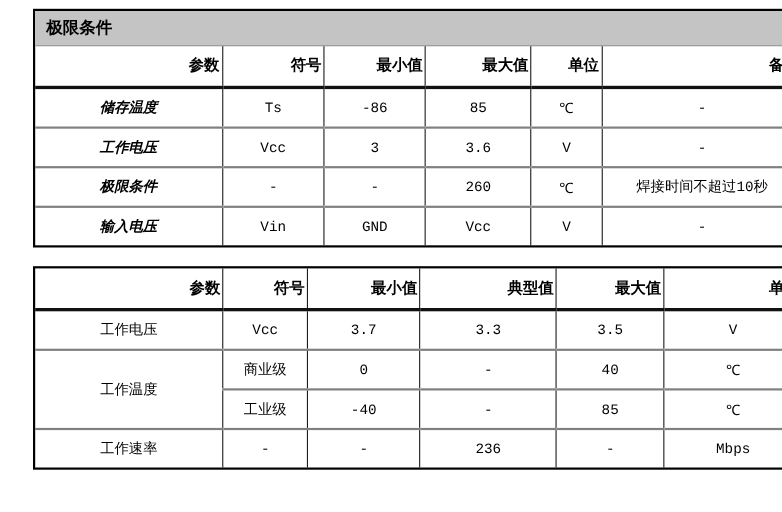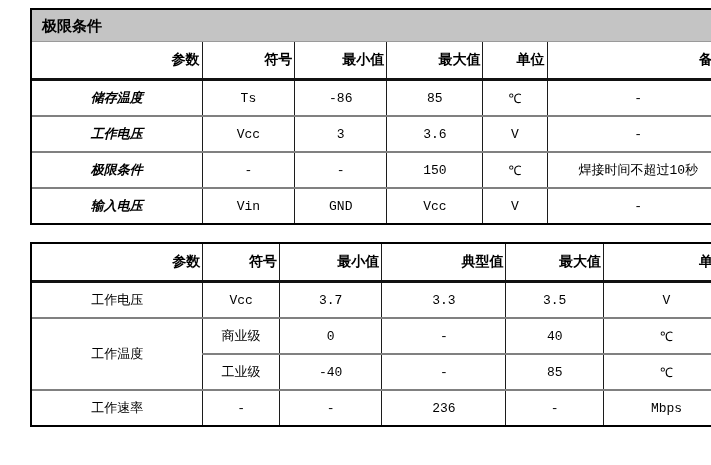--- a/index.html
+++ b/index.html
@@ -113,21 +113,21 @@
           <td>Vcc</td>
           <td>3</td>
           <td>3.6</td>
           <td>V</td>
           <td>-</td>
         </tr>
         <tr>
           <td class="param">极限条件</td>
           <td>-</td>
           <td>-</td>
-          <td>150</td>
+          <td>260</td>
           <td>℃</td>
           <td>焊接时间不超过10秒</td>
         </tr>
         <tr>
           <td class="param">输入电压</td>
           <td>Vin</td>
           <td>GND</td>
           <td>Vcc</td>
           <td>V</td>
           <td>-</td>

